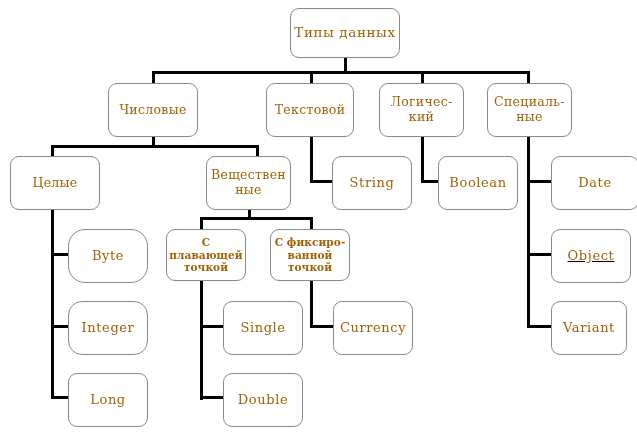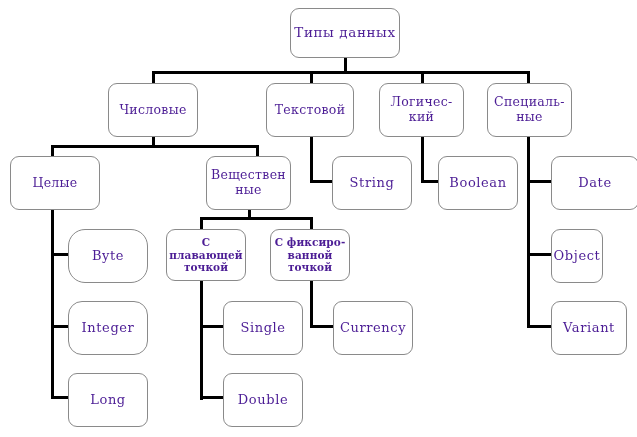--- a/index.html
+++ b/index.html
@@ -24,21 +24,21 @@
     display: flex;
     align-items: center;
     justify-content: center;
     text-align: center;
     z-index: 5;
     padding: 2px 3px;
   }
   .node .label {
     display: block;
     line-height: 1.18;
-    color: #4c1d95;
+    color: #a16207;
     white-space: pre-line;
   }
   
   .node.cyr .label {
     font-family: "DejaVu Serif", "Liberation Serif", serif;
     font-size: 12.5px;
     letter-spacing: 0.3px;
   }
   .node.cyr.small .label {
     font-size: 10.5px;
@@ -161,21 +161,21 @@
 плавающей
 точкой</span>
   </div>
 
   <div class="node cyr small" style="left:270px; top:229px; width:80px; height:52px;">
     <span class="label">С фиксиро-
 ванной
 точкой</span>
   </div>
 
-  <div class="node lat" style="left:551px; top:229px; width:52px; height:54px;">
+  <div class="node lat" style="left:551px; top:229px; width:80px; height:54px;text-decoration:underline;">
     <span class="label">Object</span>
   </div>
 
   <div class="node lat" style="left:68px; top:301px; width:80px; height:54px;border-radius:14px;">
     <span class="label">Integer</span>
   </div>
 
   <div class="node lat" style="left:223px; top:301px; width:80px; height:54px;">
     <span class="label">Single</span>
   </div>

